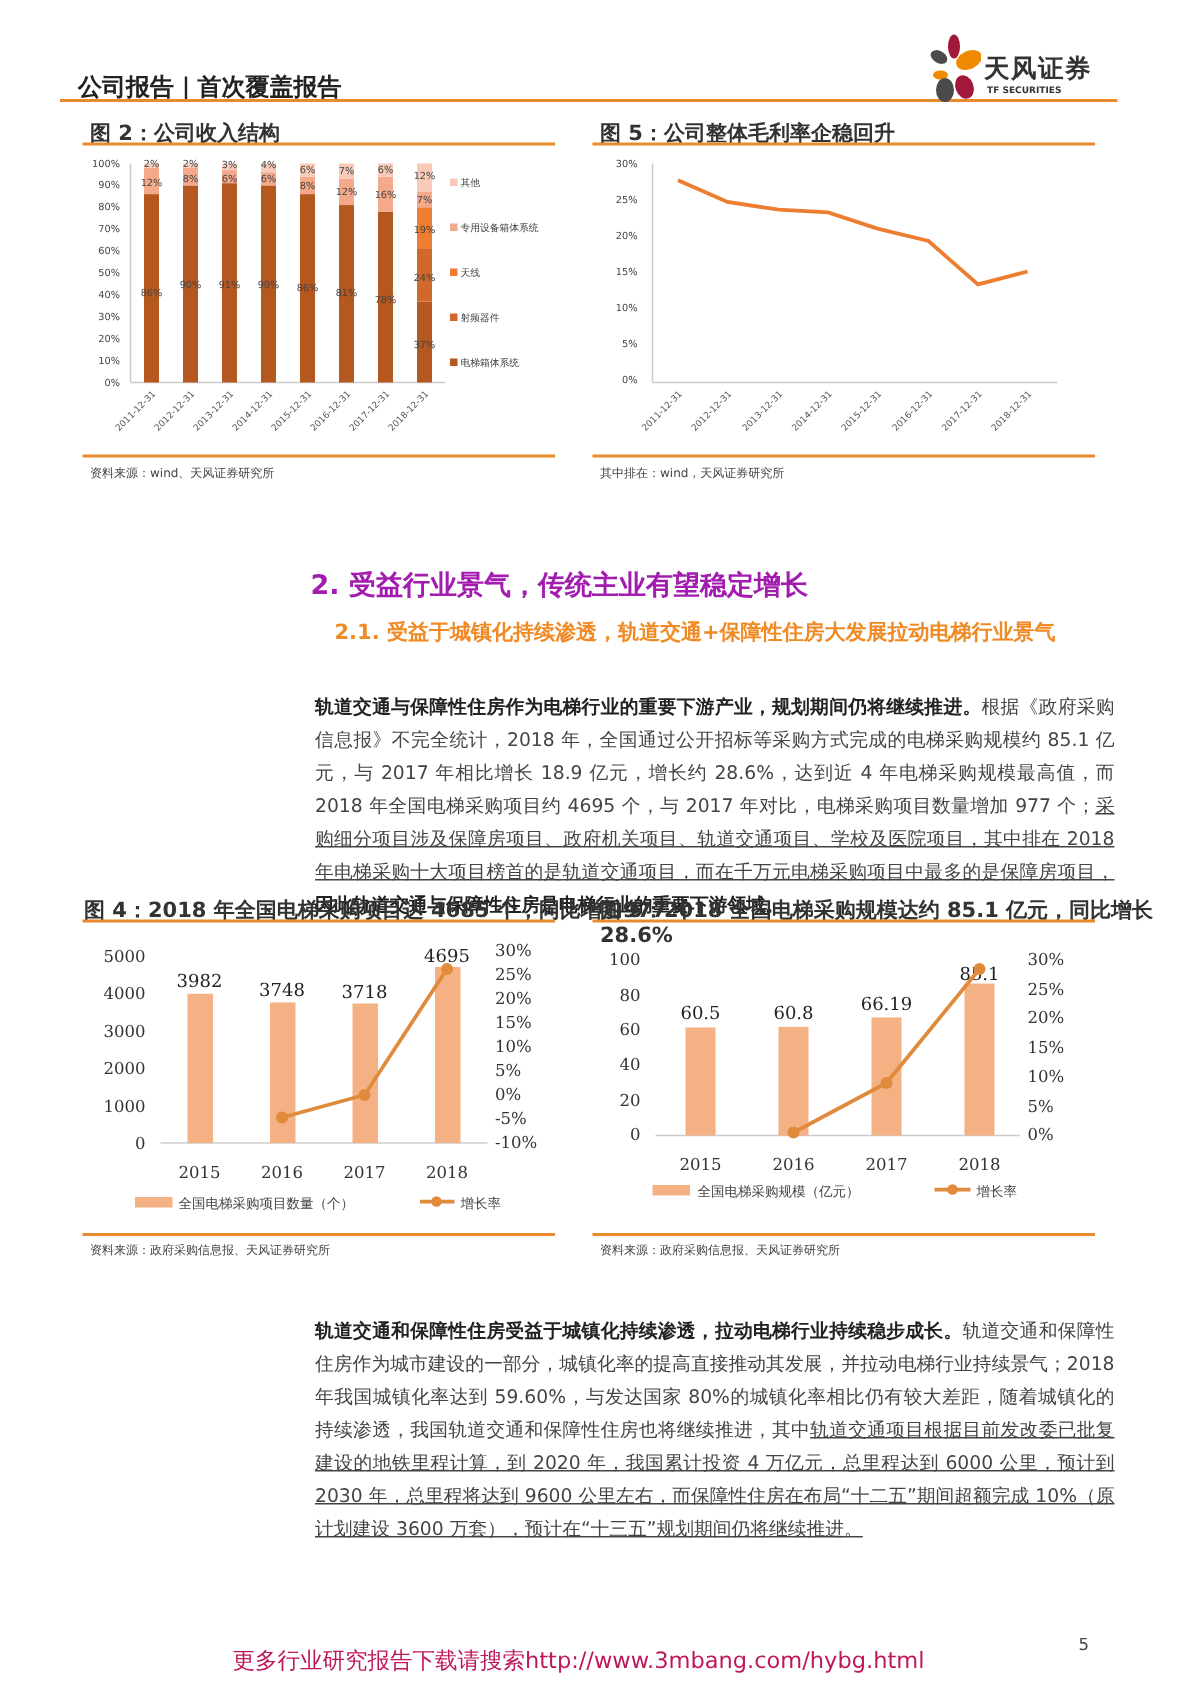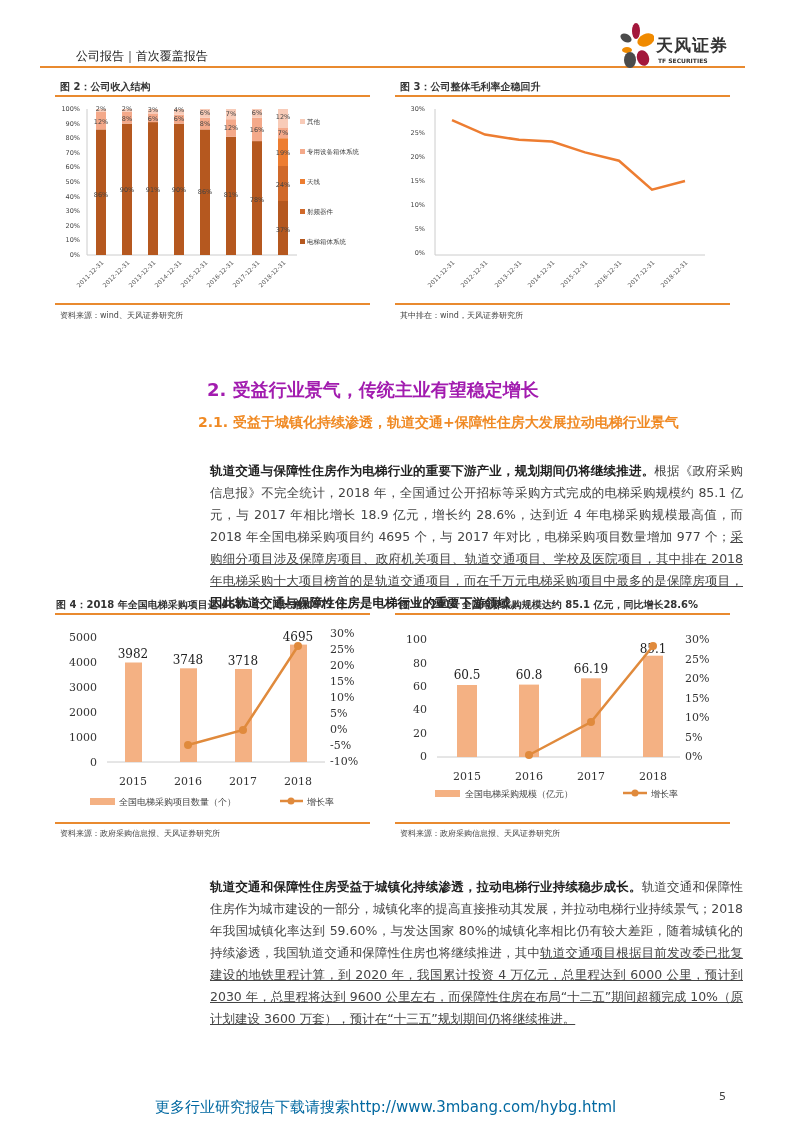--- a/index.html
+++ b/index.html
@@ -1,31 +1,31 @@
 <!DOCTYPE html>
 <html><head>
 <meta charset="utf-8">
 <style>
   * { box-sizing: border-box; margin: 0; padding: 0; }
   body { width: 793px; height: 1122px; background: #fff; font-family: "DejaVu Sans", "Liberation Sans", sans-serif; color: #333; position: relative; overflow: hidden; }
   .abs { position: absolute; }
-  .header-title { left: 76px; top: 48px; font-size: 12px; font-weight: normal; color: #222; }
+  .header-title { left: 52px; top: 48px; font-size: 16px; font-weight: bold; color: #222; }
   .header-line { left: 40px; top: 66px; width: 705px; height: 2px; background: #e98a2f; }
   .logo { left: 618px; top: 22px; width: 130px; height: 48px; }
   .logo-cn { position: absolute; left: 38px; top: 12px; font-size: 17px; color: #333; font-weight: bold; letter-spacing: 1px; }
   .logo-en { position: absolute; left: 40px; top: 35px; font-size: 6px; color: #333; font-weight: bold; }
-  .fig-title { font-size: 10px; font-weight: bold; color: #333; }
+  .fig-title { font-size: 14px; font-weight: bold; color: #333; }
   .fig-line { height: 1.5px; background: #e98a2f; }
   .source { font-size: 8px; color: #444; }
   .h2 { left: 207px; top: 378px; font-size: 18px; font-weight: bold; color: #a21caf; }
-  .h3 { left: 198px; top: 412px; width: 545px; font-size: 14px; font-weight: bold; color: #f08a24; line-height: 20px; }
+  .h3 { left: 223px; top: 412px; width: 545px; font-size: 14px; font-weight: bold; color: #f08a24; line-height: 20px; }
   .para { left: 210px; width: 533px; font-size: 12.5px; line-height: 22px; color: #444; text-align: justify; }
   .para b { color: #222; }
   .para u { text-decoration: underline; }
-  .footer { left: 155px; top: 1098px; font-size: 15px; color: #0369a1; }
+  .footer { left: 155px; top: 1098px; font-size: 15px; color: #be185d; }
   .page-num { left: 719px; top: 1090px; font-size: 11px; color: #444; }
   svg text { font-family: "DejaVu Sans", sans-serif; }
   .serif text { font-family: "DejaVu Serif", serif; }
 </style>
 </head>
 <body>
 
 <div class="abs header-title">公司报告｜首次覆盖报告</div>
 <div class="abs header-line"></div>
 <div class="abs logo">
@@ -141,21 +141,21 @@
       <text x="252" y="87">天线</text>
     <rect x="245" y="112" width="5" height="5" fill="#d0692a"></rect>
       <text x="252" y="117">射频器件</text>
     <rect x="245" y="142" width="5" height="5" fill="#b5581f"></rect>
       <text x="252" y="147">电梯箱体系统</text>
   </g>
 </svg>
 <div class="abs fig-line" style="left:55px; top:303px; width:315px;"></div>
 <div class="abs source" style="left:60px; top:310px;text-align:center;">资料来源：wind、天风证券研究所</div>
 
-<div class="abs fig-title" style="left:400px; top:80px;">图 3：公司整体毛利率企稳回升</div>
+<div class="abs fig-title" style="left:400px; top:80px;">图 5：公司整体毛利率企稳回升</div>
 <div class="abs fig-line" style="left:395px; top:95px; width:335px;"></div>
 <svg class="abs" style="left:395px; top:97px;" width="340" height="205">
   <g font-size="6.5" fill="#444" text-anchor="end">
     <text x="30" y="14">30%</text>
       <text x="30" y="38">25%</text>
       <text x="30" y="62">20%</text>
     <text x="30" y="86">15%</text>
       <text x="30" y="110">10%</text>
       <text x="30" y="134">5%</text>
       <text x="30" y="158">0%</text>

